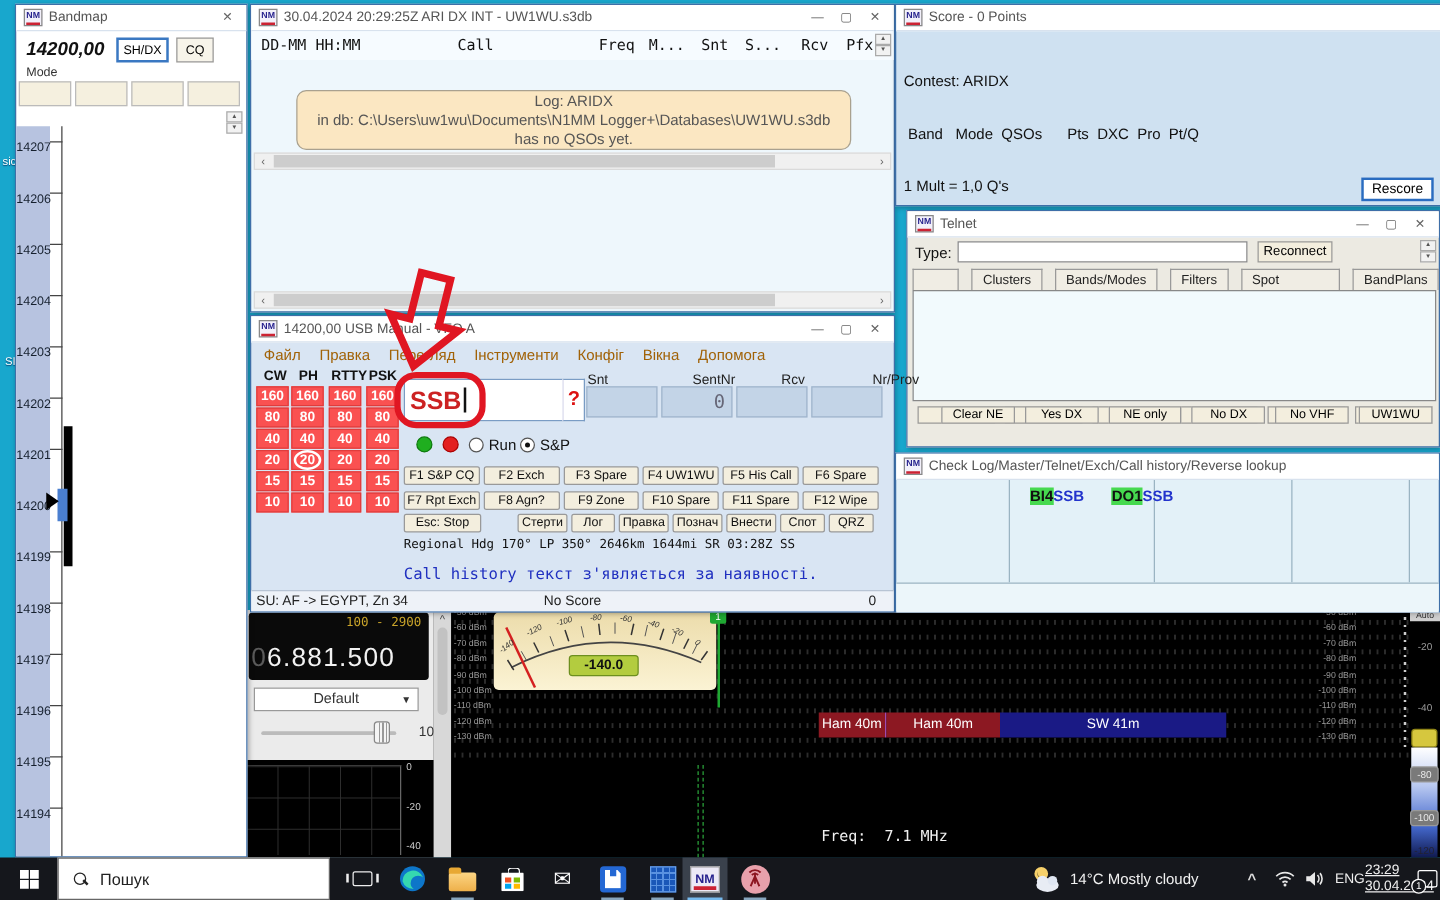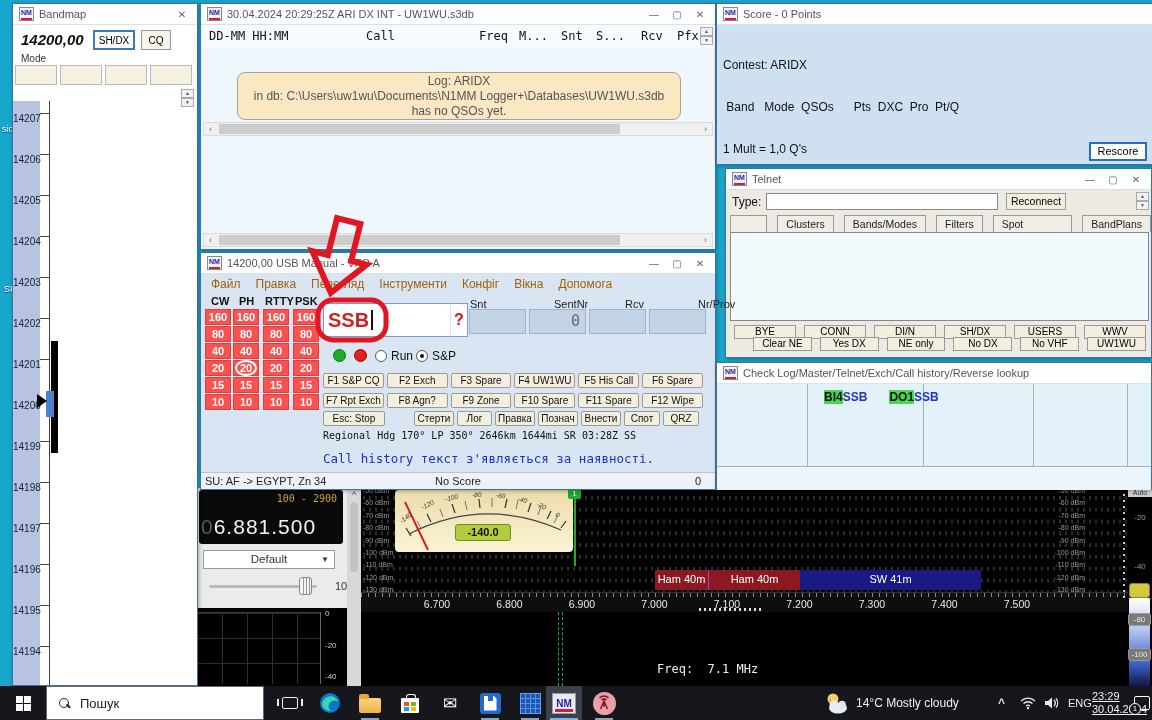--- a/index.html
+++ b/index.html
@@ -63,21 +63,21 @@
   #telnetwin { left:725px; top:168px; width:427px; height:190px; background:#eceae2; }
   .tl-label { position:absolute; left:6px; top:26px; font-size:12px; color:#111; }
   .tl-input { position:absolute; left:40px; top:24px; width:232px; height:17px; background:#fff; border:1px solid #888; }
   .tl-reconnect { position:absolute; left:280px; top:24px; width:60px; height:17px; background:#f3eede; border:1px solid #999; font-size:10.5px; text-align:center; line-height:15px; }
   #telnetwin .spin { right:2px; top:23px; }
   .tl-tabs { position:absolute; left:4px; top:46px; display:flex; gap:10px; }
   .tl-tab { height:17px; padding:0 8px; background:#f0ede4; border:1px solid #999; border-bottom:none; font-size:10.5px; line-height:16px; color:#222; }
   .tl-tab.blank { width:40px; }
   .tl-body { position:absolute; left:4px; top:63px; width:419px; height:89px; background:#f2fafd; border:1px solid #888; }
   .tl-btns { position:absolute; left:8px; width:412px; display:flex; gap:8px; }
-  .tl-btns.r1 { top:156px; } .tl-btns.r2 { top:168px;padding-left:19px; }
+  .tl-btns.r1 { top:156px; } .tl-btns.r2 { top:156px;padding-left:19px; }
   .tl-btn { width:62px; height:14px; background:#f3eede; border:1px solid #999; font-size:10px; line-height:12px; text-align:center; }
 
   
   #entrywin { left:200px; top:252px; width:516px; height:238px; background:#d9e5f3; }
   .en-menu { position:absolute; left:10px; top:24px; display:flex; gap:15px; font-size:12px; color:#a16207; }
   .en-mode-h { position:absolute; top:42px; font-size:11px; font-weight:bold; color:#111; }
   .en-mode-h:nth-child(1){left:10px;} .en-mode-h:nth-child(2){left:38px;} .en-mode-h:nth-child(3){left:64px;} .en-mode-h:nth-child(4){left:94px;}
   .band-col { position:absolute; top:56px; width:26px; }
   .band-col.c1{left:4px;} .band-col.c2{left:32px;} .band-col.c3{left:62px;} .band-col.c4{left:92px;}
   .bcell { position:relative; height:16px; margin-bottom:1px; background:#fa5151; border:1px solid #e03c3c; color:#fff; font-size:11px; font-weight:bold; text-align:center; line-height:14px; }
@@ -314,35 +314,20 @@
 
       <div class="sp-line"></div>
       <div class="sp-flag">1</div>
 
       <div class="bandrow band-a" style="background:#8c1822;"><span>Ham 40m</span></div>
       <div class="bandrow band-b" style="background:#8c1822;"><span>Ham 40m</span></div>
       <div class="bandrow band-c" style="background:#1a1a85;"><span>SW 41m</span></div>
       <div class="band-div"></div>
     </div>
 
-    <div class="scalebar">
-      <div class="scale-ticks"></div>
-      <div class="scale-lbls">
-          <span>6.700</span>
-          <span>6.800</span>
-          <span>6.900</span>
-          <span>7.000</span>
-          <span>7.100</span>
-          <span>7.200</span>
-          <span>7.300</span>
-          <span>7.400</span>
-          <span>7.500</span>
-        </div>
-      <div class="scale-dots"></div>
-    </div>
 
     <div class="waterfall">
       <div class="wf-line" style="left:197px;"></div>
       <div class="wf-line" style="left:201px;"></div>
       <div class="wf-freq">Freq:  7.1 MHz</div>
     </div>
 
     <div class="tickcol"></div>
     <div class="legend">
       <div class="lg-auto">Auto</div>

